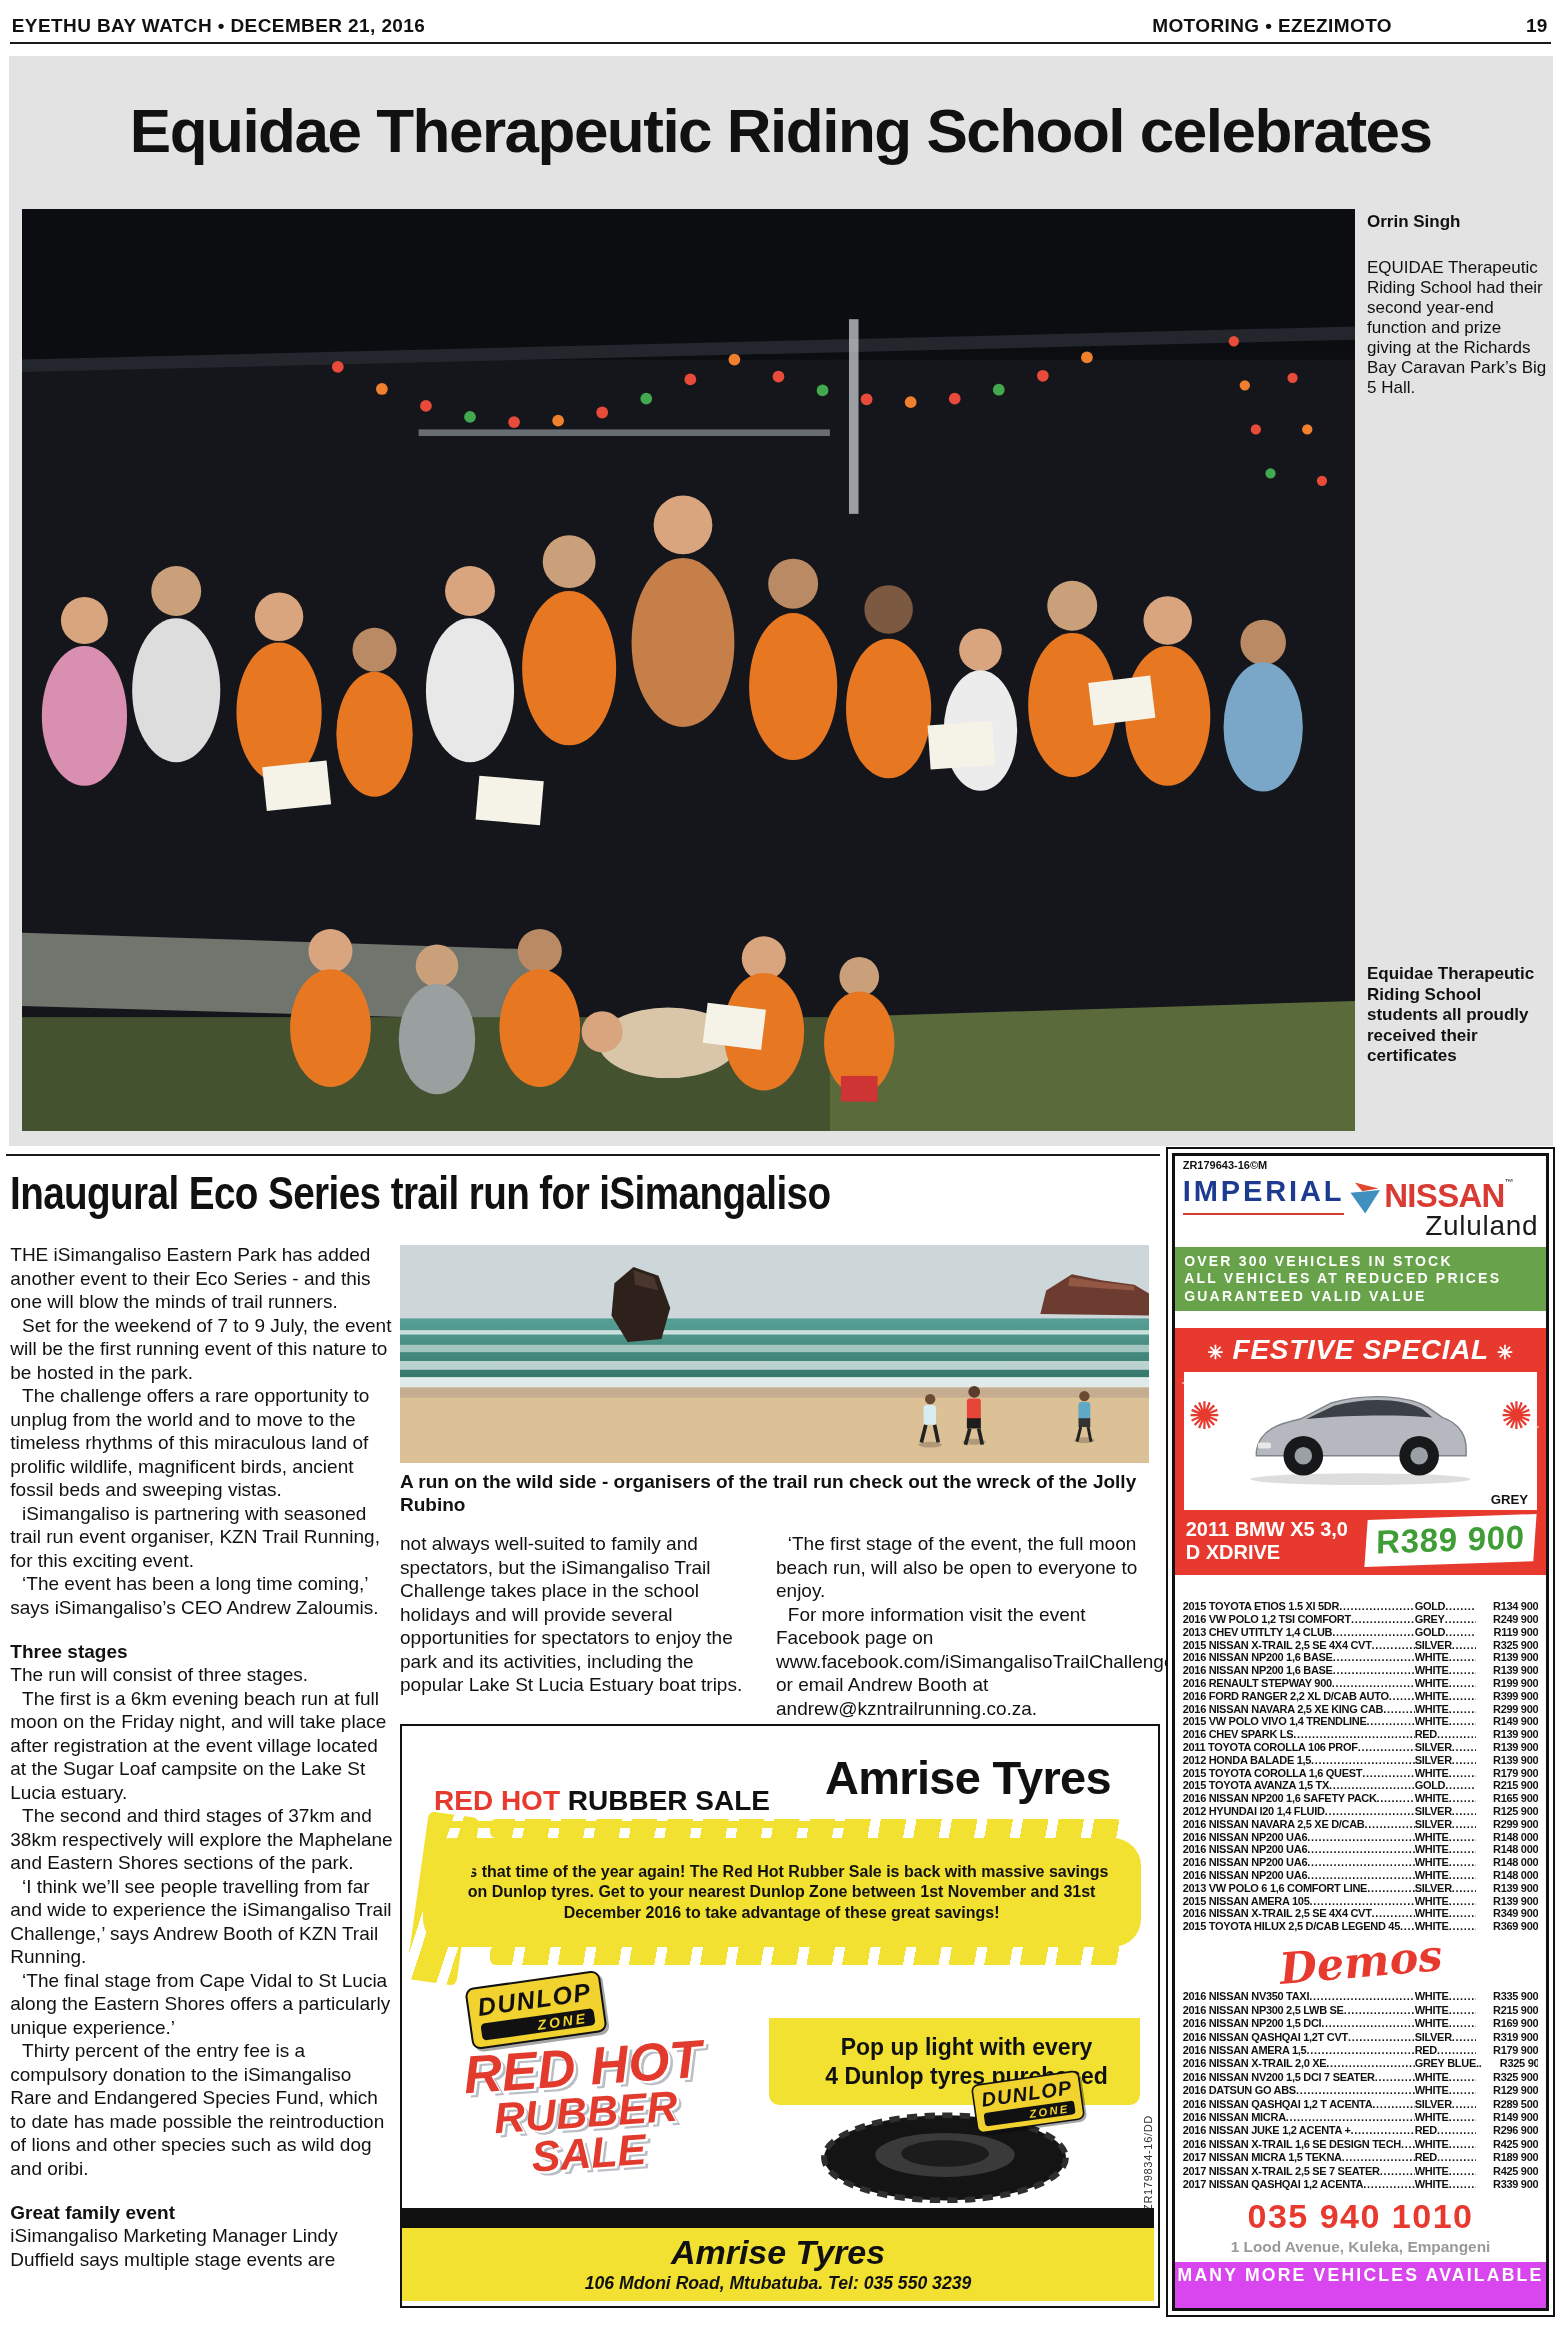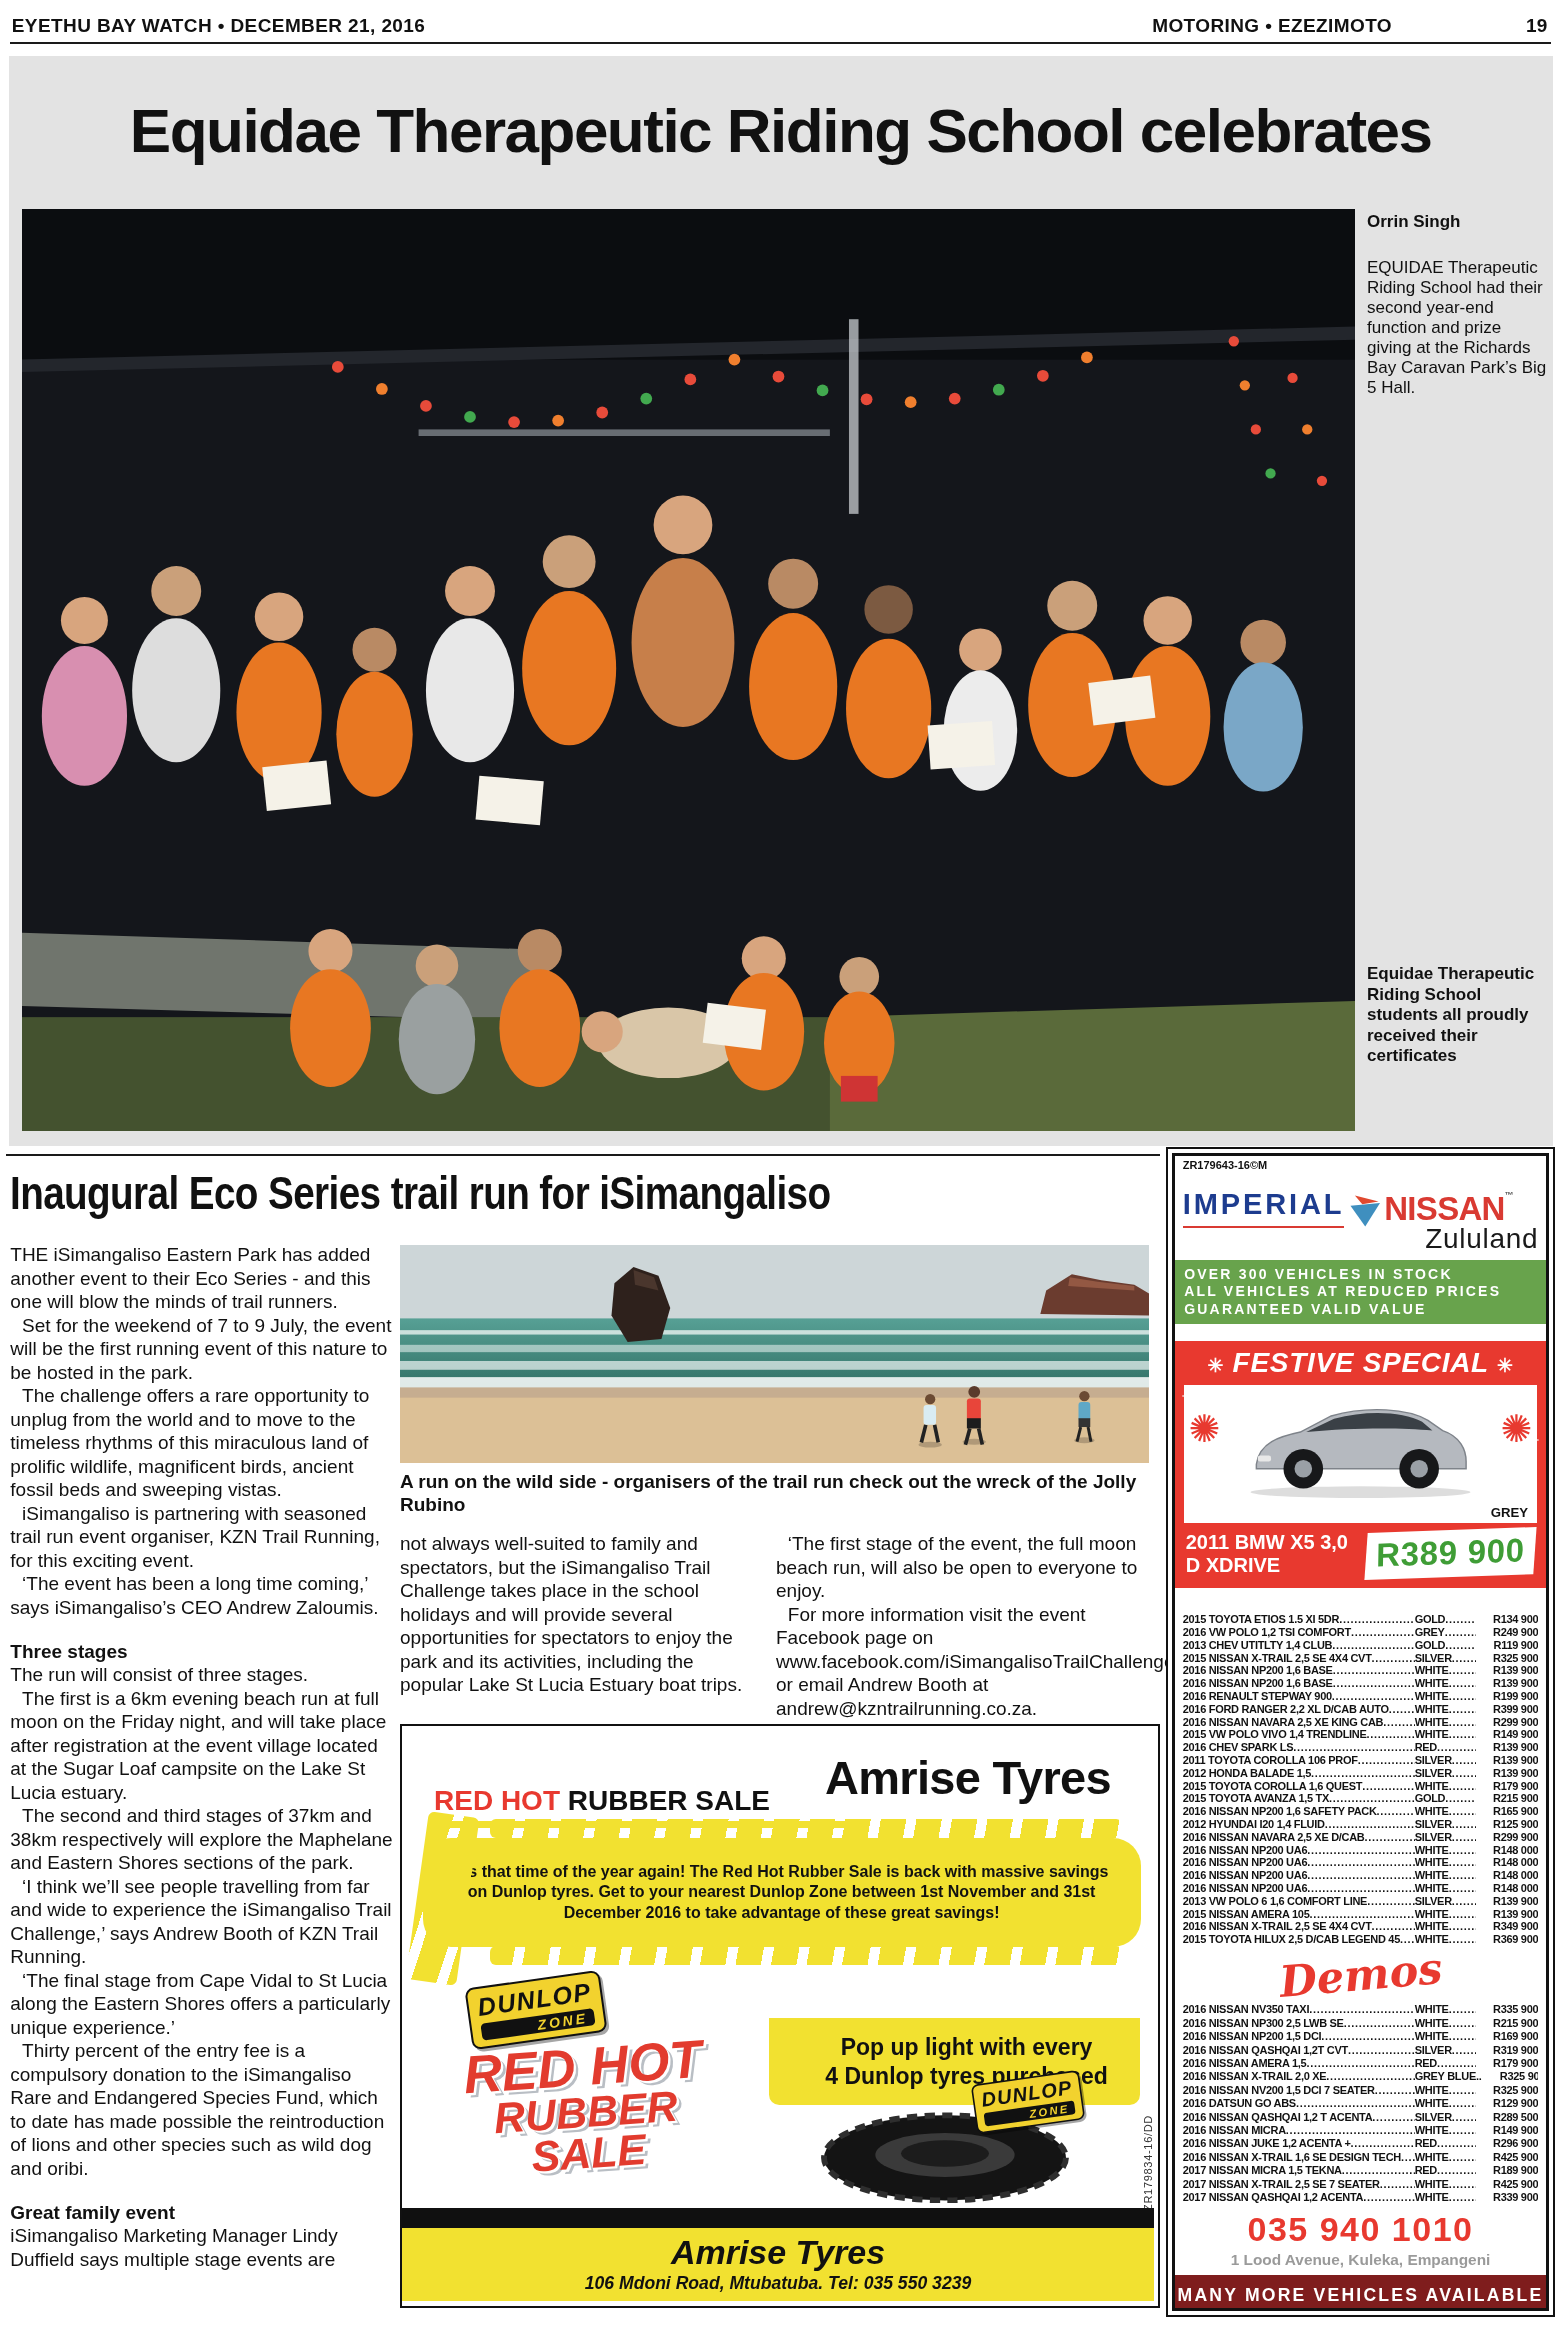--- a/index.html
+++ b/index.html
@@ -50,21 +50,21 @@
   .free-sub div{font-size:23px;font-weight:bold;line-height:29px;}
   .am-stripe{background:#101010;}
   .am-foot{background:#f2e130;display:flex;flex-direction:column;align-items:center;justify-content:center;}
   .am-foot .n{font-size:34px;font-weight:bold;font-style:italic;line-height:38px;}
   .am-foot .a{font-size:17.6px;font-style:italic;font-weight:bold;line-height:25px;}
   .vert-code{writing-mode:vertical-rl;transform:rotate(180deg);font-size:11px;color:#333;letter-spacing:0.7px;}
   
   .nz-outer{border:2.2px solid #111;background:#fff;}
   .nz-inner{position:absolute;inset:4.4px;border:3.7px solid #111;padding:2.9px 7.3px 0;display:flex;flex-direction:column;overflow:hidden;}
   .nz-code{font-size:11px;font-weight:bold;}
-  .nz-logo{display:flex;align-items:flex-end;gap:4.4px;margin-top:17px;}
+  .nz-logo{display:flex;align-items:flex-end;gap:4.4px;margin-top:4px;}
   .nz-imp{font-size:29px;font-weight:bold;letter-spacing:2.9px;color:#1d3c8f;border-bottom:2.9px solid #d93a32;padding-bottom:4.4px;}
   .nz-nis{font-size:33px;font-weight:bold;color:#d93a32;letter-spacing:-0.7px;}
   .nz-tm{font-size:8.8px;color:#555;vertical-align:top;}
   .nz-region{font-size:28px;text-align:right;color:#1a1a1a;margin-top:-4.4px;letter-spacing:0.7px;}
   .nz-green{background:#68a34c;margin:4.4px -7.3px 0;padding:5.9px 8.8px;}
   .nz-green div{color:#fff;font-size:14px;font-weight:bold;letter-spacing:2.2px;line-height:17.6px;}
   .nz-red{background:#e8392f;margin:17px -7.3px;padding:6px 0 0;position:relative;}
   .nz-fest{color:#fff;font-style:italic;font-weight:bold;font-size:28px;text-align:center;letter-spacing:0.7px;}
   .spark{color:#fff;font-style:normal;font-size:19px;}
   .nz-carpanel{background:#fff;margin:5.9px 8.8px 0;height:138px;position:relative;}
@@ -79,21 +79,21 @@
   .demorow{line-height:13.4px;}
   .seg1{flex:0 0 232px;display:flex;overflow:hidden;}
   .dots{flex:1 1 5.9px;overflow:hidden;min-width:4.4px;color:#111;}
   .dots::after{content:"...................................................................";letter-spacing:0.7px;}
   .vc{flex:0 0 auto;}
   .vp{flex:0 0 62px;text-align:right;}
   .demos-title{font-family:"DejaVu Serif",serif;font-style:italic;font-weight:bold;color:#e8392f;
                font-size:43px;text-align:center;transform:rotate(-5deg);margin:4.4px 0 2.9px;}
   .nz-phone{color:#e8392f;font-size:34px;font-weight:bold;text-align:center;letter-spacing:1.5px;margin-top:5.9px;}
   .nz-addr{color:#9a9a9a;font-size:15.4px;font-weight:bold;text-align:center;margin-top:1.5px;}
-  .nz-foot{background:#7f1d1d;margin:5.9px -7.3px 0;padding:10px 0;flex:1;}
+  .nz-foot{background:#d946ef;margin:5.9px -7.3px 0;padding:3px 0;flex:1;}
   .nz-foot div{color:#fff;font-size:17.6px;font-weight:bold;text-align:center;letter-spacing:2.2px;}
 </style>
 </head>
 <body>
 
 <div class="abs hdr" style="left:11.8px;top:14.7px;">EYETHU BAY WATCH • DECEMBER 21, 2016</div>
 <div class="abs hdr" style="right:169px;top:14.7px;">MOTORING • EZEZIMOTO</div>
 <div class="abs hdr" style="right:13.2px;top:14.7px;">19</div>
 <div class="abs rule" style="left:10.3px;top:42px;width:1541px;height:2.2px;"></div>
 

